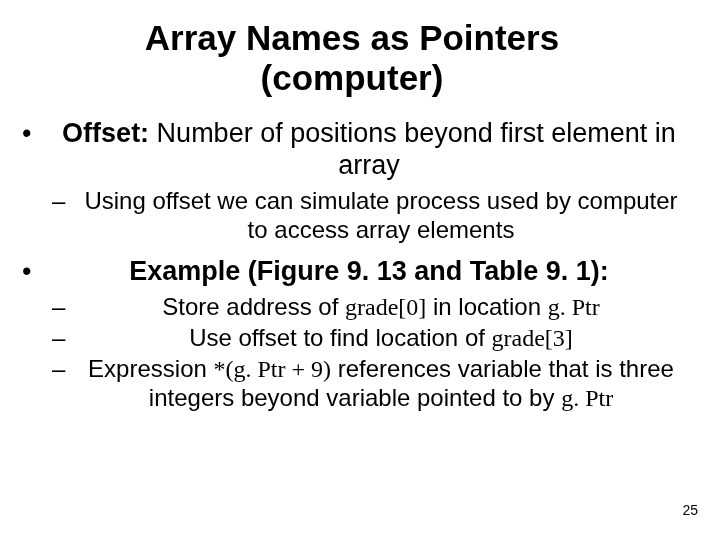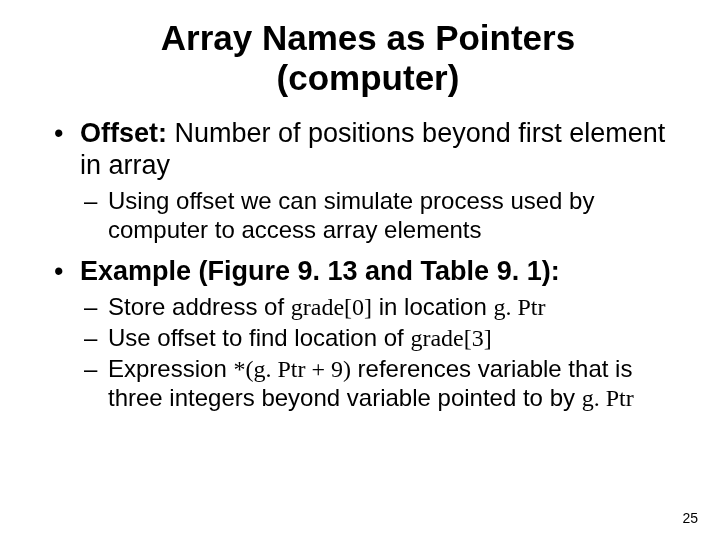--- a/index.html
+++ b/index.html
@@ -8,36 +8,37 @@
     width: 720px;
     height: 540px;
     background: #fff;
     font-family: Arial, Helvetica, sans-serif;
     color: #000;
   }
   .slide {
     box-sizing: border-box;
     width: 720px;
     height: 540px;
-    padding: 10px 30px 10px 46px;
+    padding: 10px 30px 10px 14px;
     position: relative;
   }
   .title {
     text-align: center;
     font-weight: bold;
     font-size: 35px;
     line-height: 1.15;
     margin: 8px 0 18px 0;
   }
   ul.level1 {
     list-style: none;
     margin: 0;
     padding: 0;
     font-size: 27px;
     line-height: 1.2;
+    text-align: center;
   }
   ul.level1 > li {
     position: relative;
     padding-left: 34px;
     margin-bottom: 10px;
   }
   ul.level1 > li::before {
     content: "•";
     position: absolute;
     left: 8px;
@@ -59,21 +60,21 @@
   ul.level2 > li::before {
     content: "–";
     position: absolute;
     left: 4px;
     top: 0;
   }
   .mono { font-family: Liberation Serif, serif; }
   .pagenum {
     position: absolute;
     right: 22px;
-    bottom: 14px;
+    bottom: 22px;
     font-size: 14px;
   }
 </style>
 </head>
 <body>
 
 <div class="slide">
 
   <div class="title">
     <span>Array Names as Pointers</span><br>

